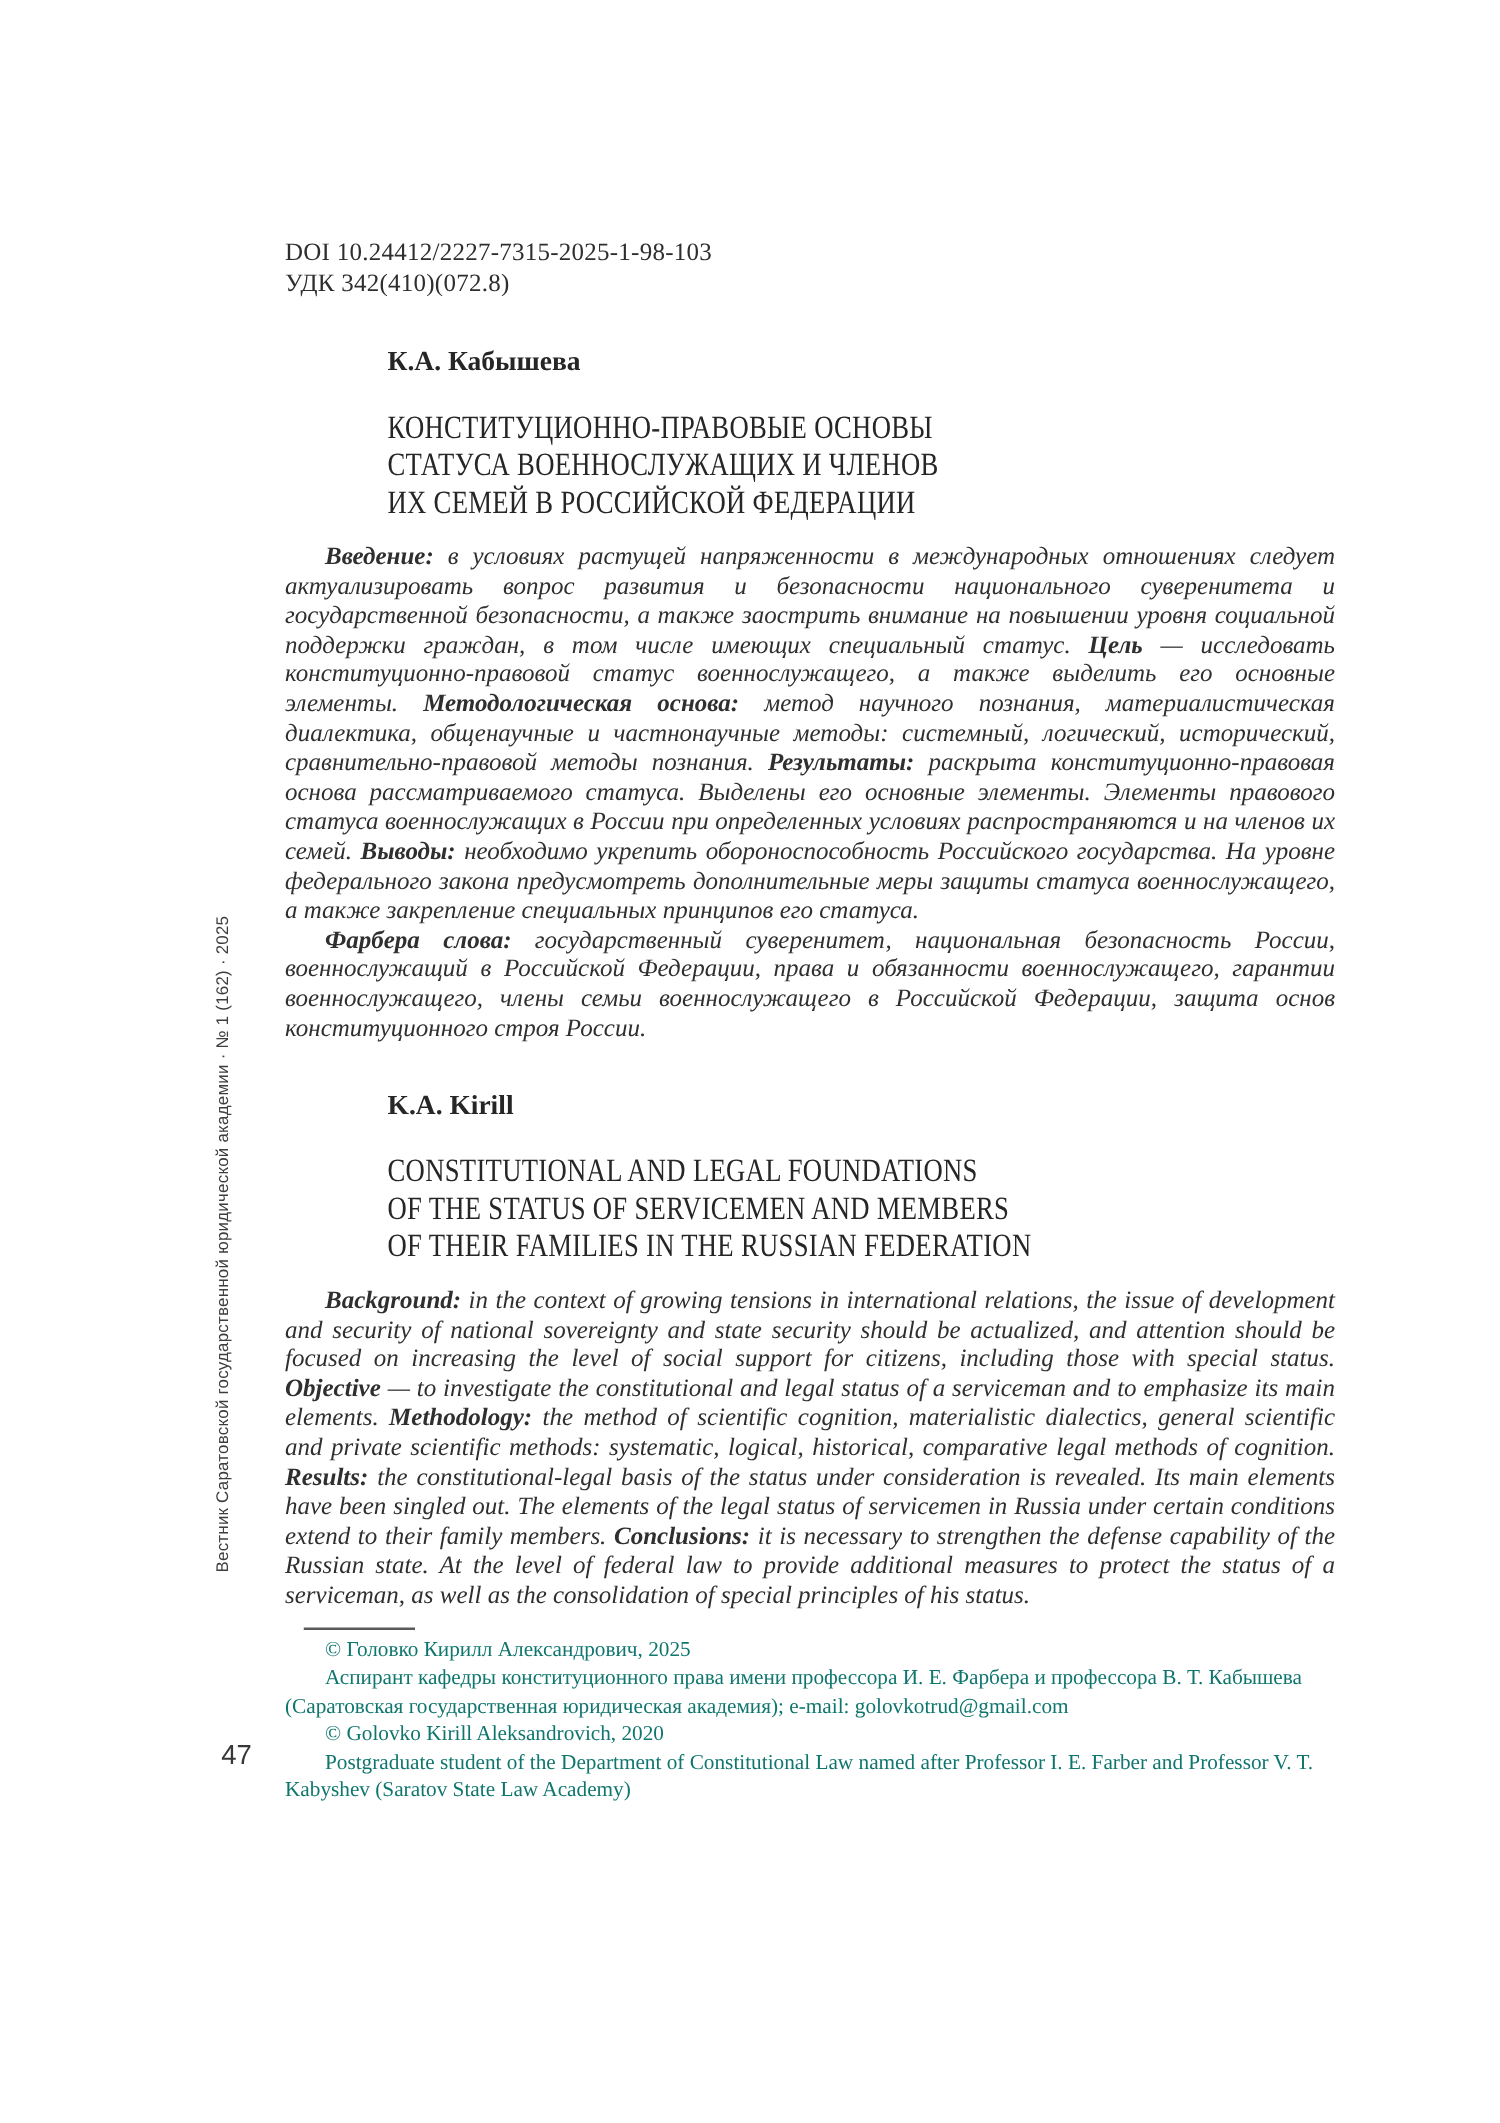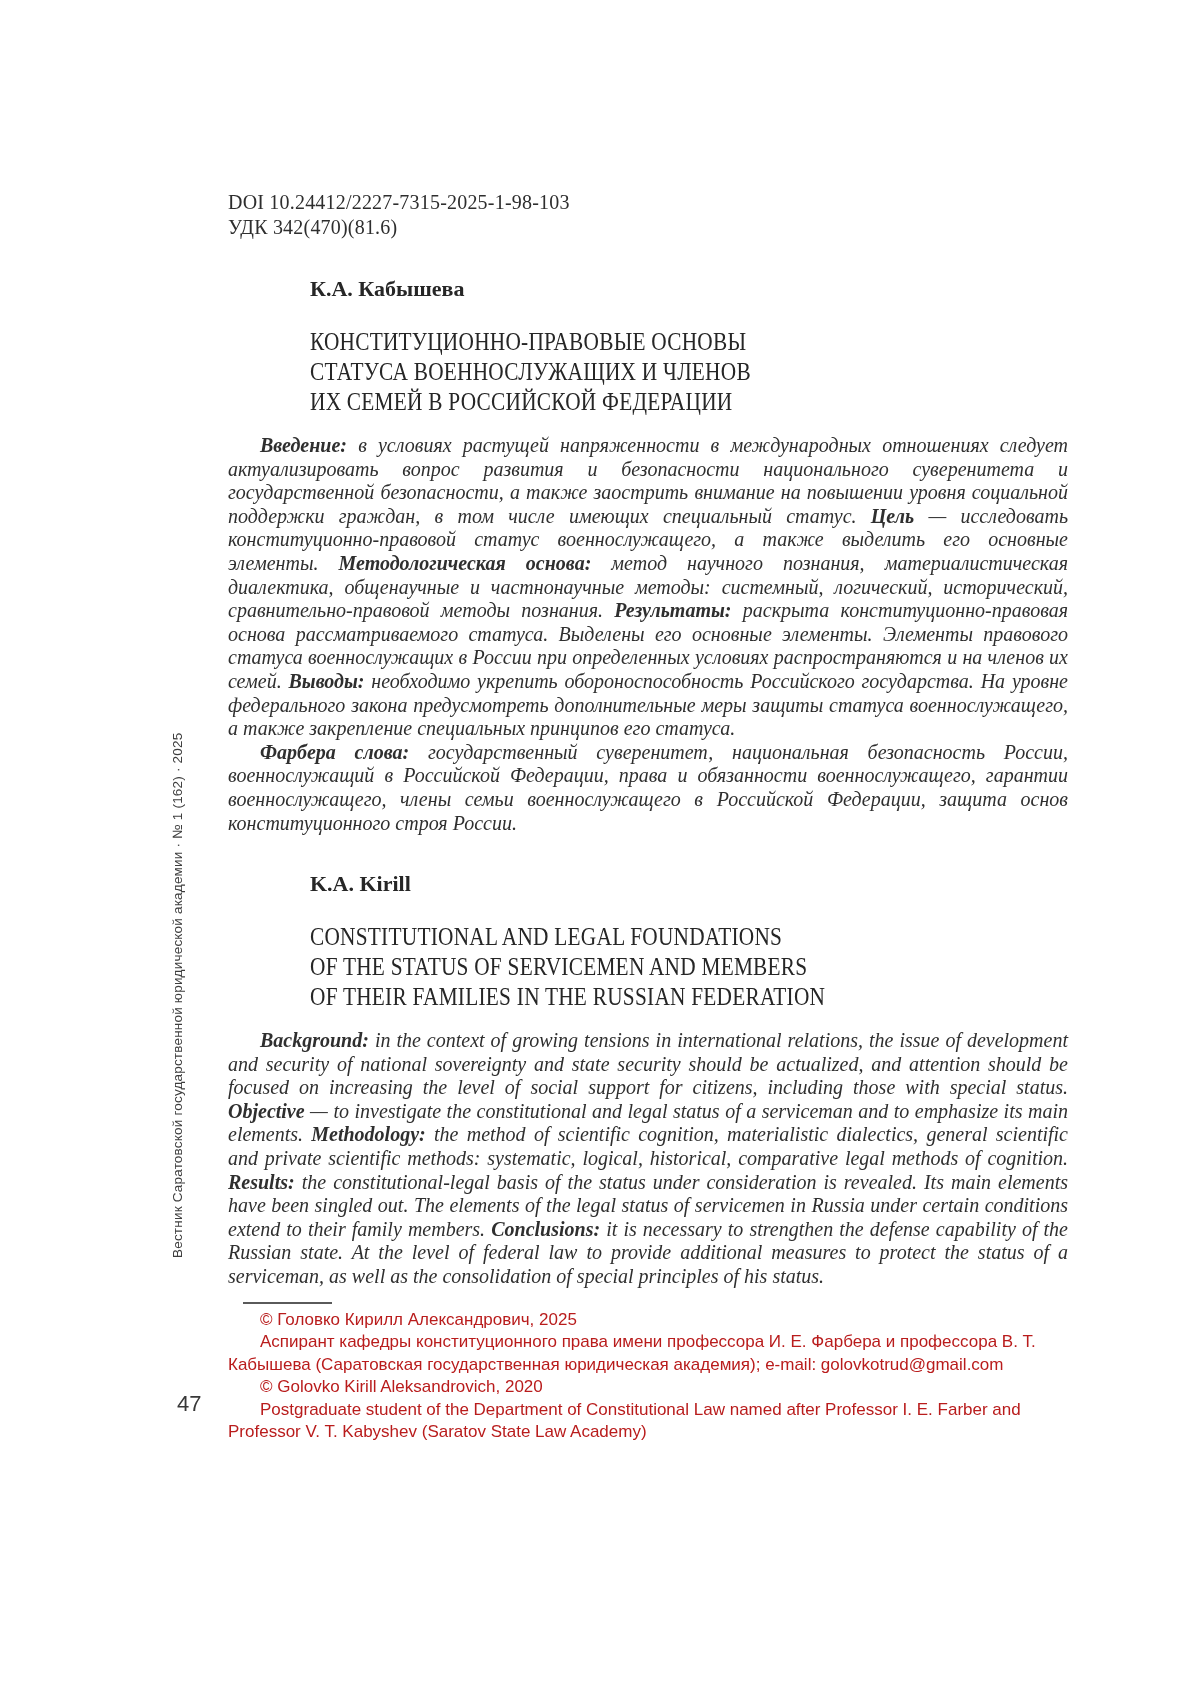--- a/index.html
+++ b/index.html
@@ -81,24 +81,24 @@
     line-height: 23.6px;
     text-align: justify;
     text-indent: 32px;
     color: #2f2f2f;
   }
   .abstract.keywords { margin-top: 0; }
   .abstract b { font-weight: bold; }
 
   .footnote {
     margin-top: 13px;
-    font-family: Liberation Sans, sans-serif;
+    font-family: Liberation Serif, serif;
     font-size: 17px;
     line-height: 22.5px;
-    color: #b91c1c;
+    color: #0f766e;
   }
   .footnote-rule {
     width: 89px;
     height: 0;
     border-top: 2px solid #5a5a5a;
     margin: 0 0 5px 15px;
   }
   .footnote p {
     margin: 0;
     text-indent: 32px;
@@ -108,21 +108,21 @@
 <body>
 
 <div class="sidebar-vertical">Вестник Саратовской государственной юридической академии · № 1 (162) · 2025</div>
 
 <div class="page-number">47</div>
 
 <main class="content">
 
   <div class="meta-block">
     <div>DOI 10.24412/2227-7315-2025-1-98-103</div>
-    <div>УДК 342(470)(81.6)</div>
+    <div>УДК 342(410)(072.8)</div>
   </div>
 
   <div class="author">К.А. Кабышева</div>
 
   <h1 class="title">КОНСТИТУЦИОННО-ПРАВОВЫЕ ОСНОВЫ
 СТАТУСА ВОЕННОСЛУЖАЩИХ И ЧЛЕНОВ
 ИХ СЕМЕЙ В РОССИЙСКОЙ ФЕДЕРАЦИИ</h1>
 
   <p class="abstract"><b>Введение:</b> в условиях растущей напряженности в международных отношениях следует актуализировать вопрос развития и безопасности национального суверенитета и государственной безопасности, а также заострить внимание на повышении уровня социальной поддержки граждан, в том числе имеющих специальный статус. <b>Цель</b> — исследовать конституционно-правовой статус военнослужащего, а также выделить его основные элементы. <b>Методологическая основа:</b> метод научного познания, материалистическая диалектика, общенаучные и частнонаучные методы: системный, логический, исторический, сравнительно-правовой методы познания. <b>Результаты:</b> раскрыта конституционно-правовая основа рассматриваемого статуса. Выделены его основные элементы. Элементы правового статуса военнослужащих в России при определенных условиях распространяются и на членов их семей. <b>Выводы:</b> необходимо укрепить обороноспособность Российского государства. На уровне федерального закона предусмотреть дополнительные меры защиты статуса военнослужащего, а также закрепление специальных принципов его статуса.</p>
 

